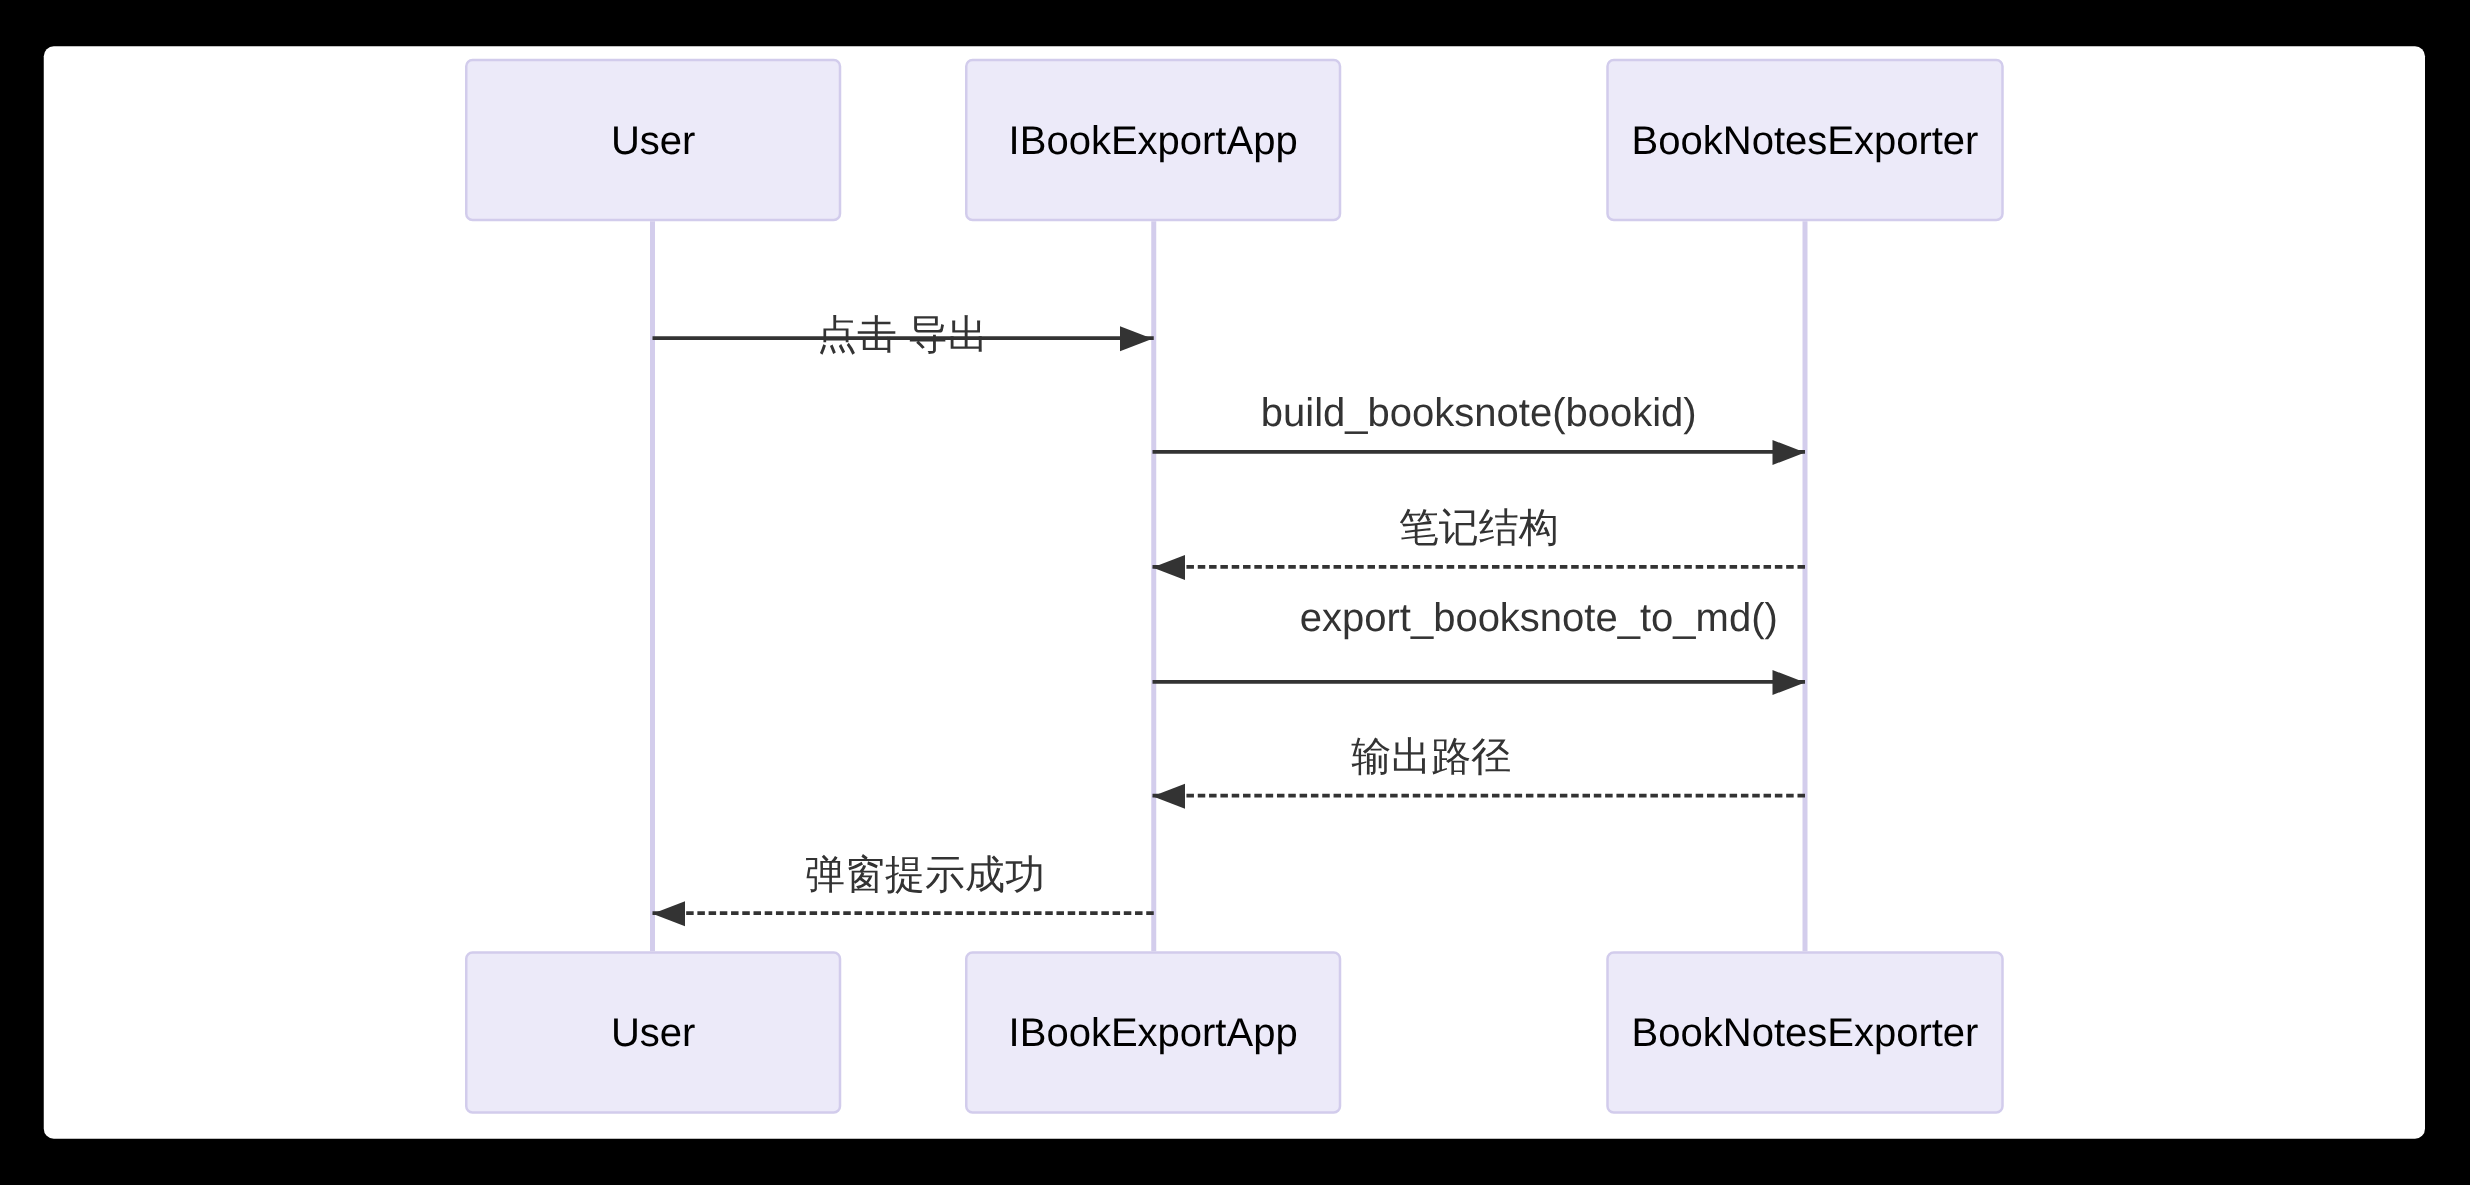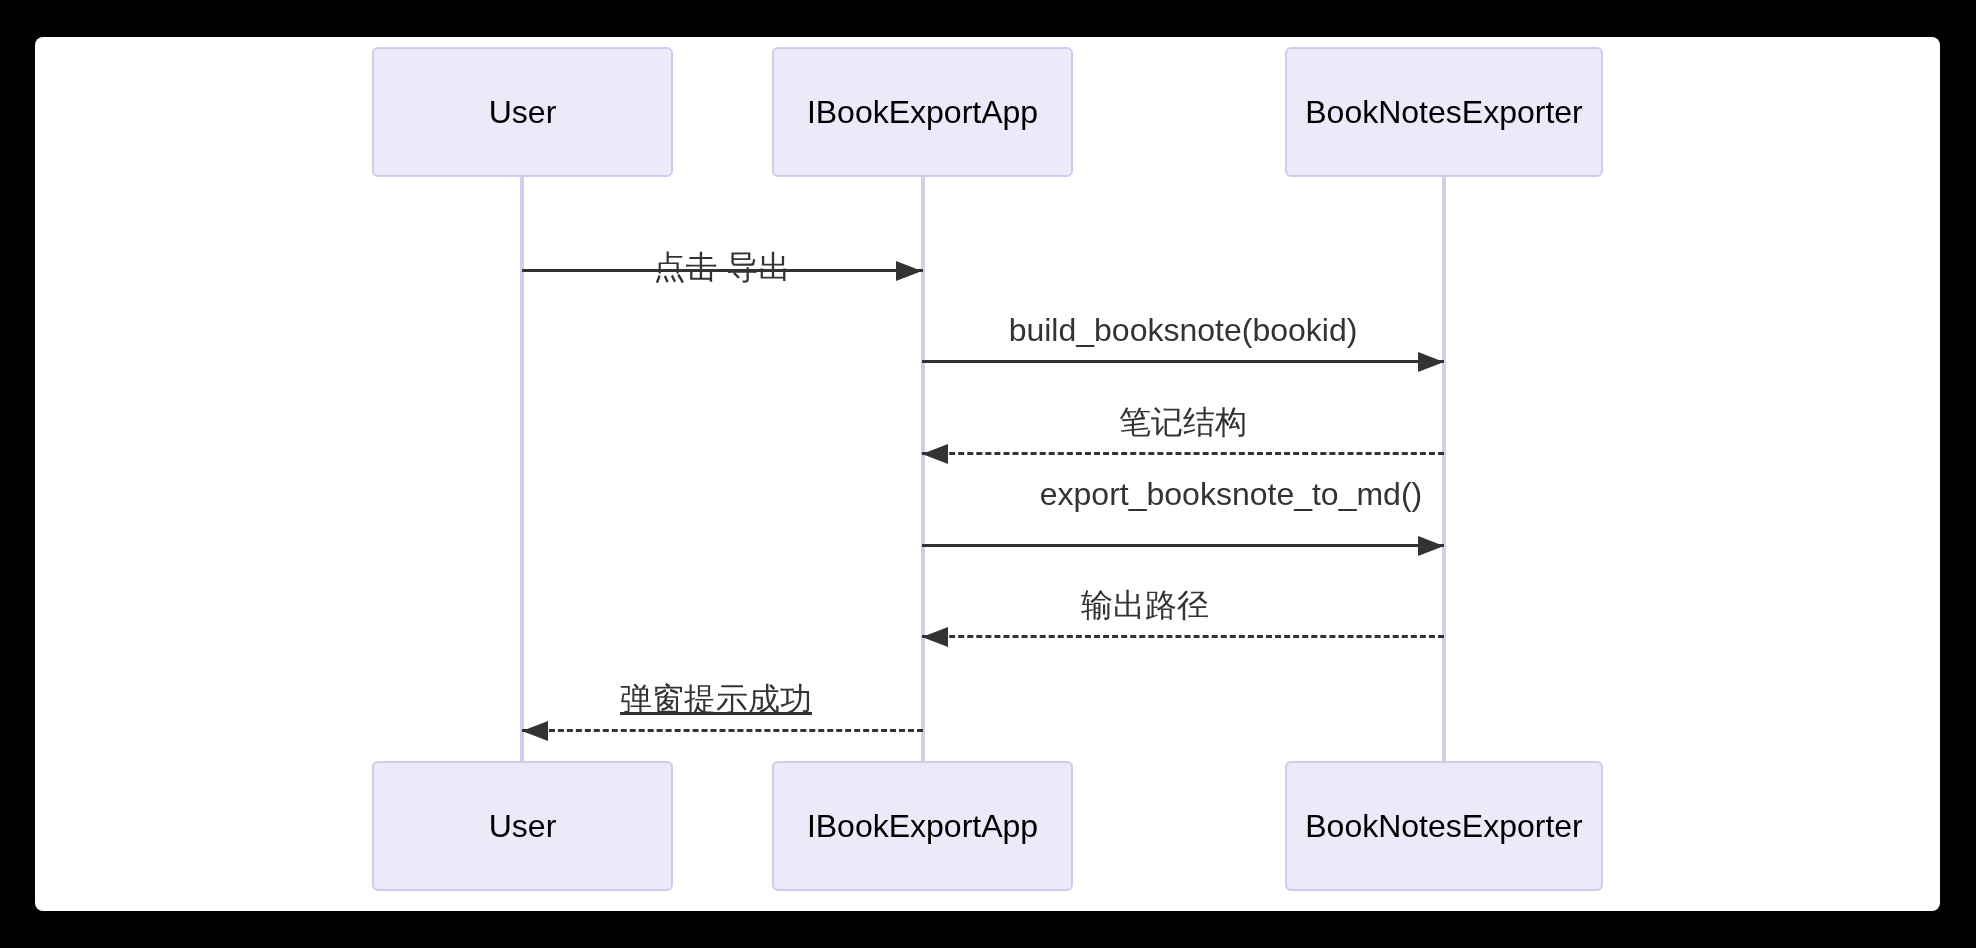--- a/index.html
+++ b/index.html
@@ -87,17 +87,17 @@
   <div class="head left" style="left:887px;top:407px;"></div>
 
   <div class="msg-label" style="left:1148px;top:438px;margin-left:48px;">export_booksnote_to_md()</div>
   <div class="msg-line" style="left:887px;top:507px;width:522px;"></div>
   <div class="head right" style="left:1383px;top:499px;"></div>
 
   <div class="msg-label" style="left:1110px;top:549px;">输出路径</div>
   <div class="msg-line dashed" style="left:887px;top:598px;width:522px;"></div>
   <div class="head left" style="left:887px;top:590px;"></div>
 
-  <div class="msg-label" style="left:681px;top:643px;text-decoration:underline;">弹窗提示成功</div>
+  <div class="msg-label" style="left:705px;top:643px;">弹窗提示成功</div>
   <div class="msg-line dashed" style="left:487px;top:692px;width:401px;"></div>
   <div class="head left" style="left:487px;top:684px;"></div>
 
 </div>
 
 </body></html>

